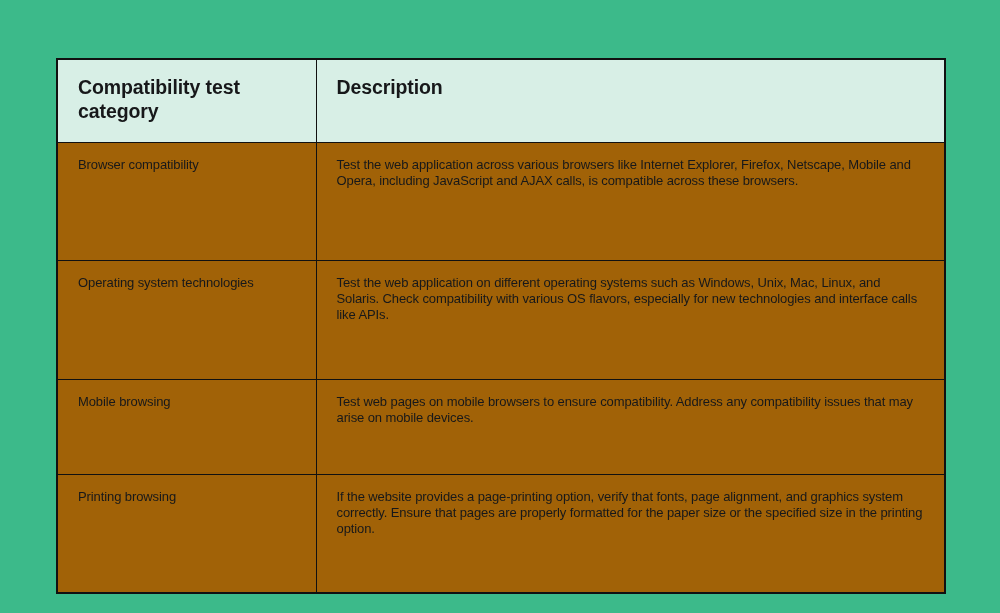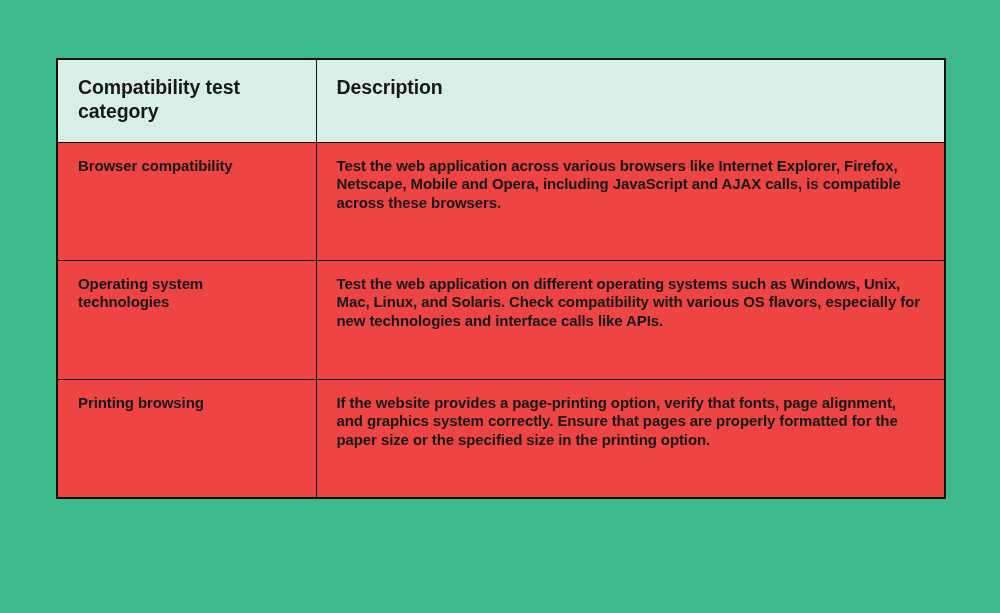--- a/index.html
+++ b/index.html
@@ -55,23 +55,23 @@
     font-weight: bold;
     font-size: 19.5px;
     line-height: 1.22;
     letter-spacing: -0.1px;
     padding-top: 16px;
     padding-bottom: 18px;
     height: 46px;
   }
 
   table.compat-table tbody td {
-    background: #ef4444;
-    font-weight: bold;
-    font-size: 15px;
+    background: #a16207;
+    font-weight: normal;
+    font-size: 13px;
     line-height: 1.26;
     letter-spacing: -0.1px;
   }
 
   table.compat-table tbody td.cell-category {
     white-space: pre-line;
   }
 
   table.compat-table tbody tr.row-browser td { height: 87px; }
   table.compat-table tbody tr.row-os td { height: 88px; }
@@ -96,20 +96,24 @@
       </thead>
       <tbody>
         <tr class="row-browser">
           <td class="cell-category">Browser compatibility</td>
           <td class="cell-description">Test the web application across various browsers like Internet Explorer, Firefox, Netscape, Mobile and Opera, including JavaScript and AJAX calls, is compatible across these browsers.</td>
         </tr>
         <tr class="row-os">
           <td class="cell-category">Operating system technologies</td>
           <td class="cell-description">Test the web application on different operating systems such as Windows, Unix, Mac, Linux, and Solaris. Check compatibility with various OS flavors, especially for new technologies and interface calls like APIs.</td>
         </tr>
+        <tr class="row-mobile">
+          <td class="cell-category">Mobile browsing</td>
+          <td class="cell-description">Test web pages on mobile browsers to ensure compatibility. Address any compatibility issues that may arise on mobile devices.</td>
+        </tr>
         <tr class="row-printing">
           <td class="cell-category">Printing browsing</td>
           <td class="cell-description">If the website provides a page-printing option, verify that fonts, page alignment, and graphics system correctly. Ensure that pages are properly formatted for the paper size or the specified size in the printing option.</td>
         </tr>
       </tbody>
     </table>
   </div>
 </div>
 
 </body></html>

